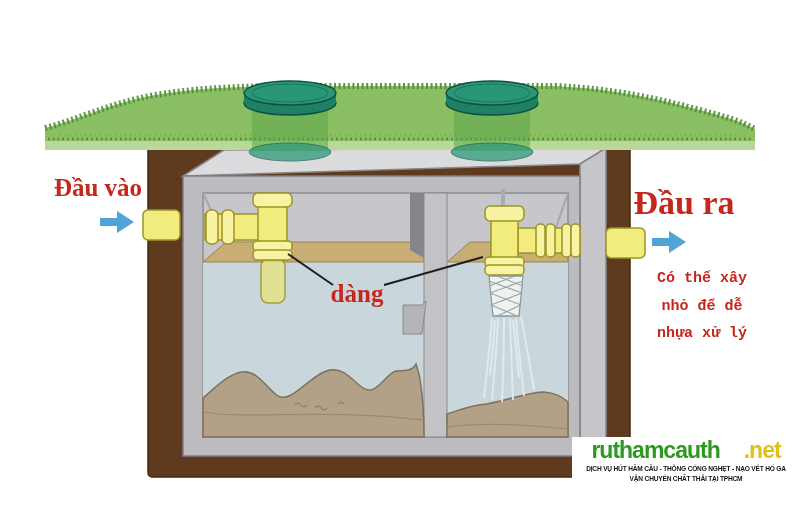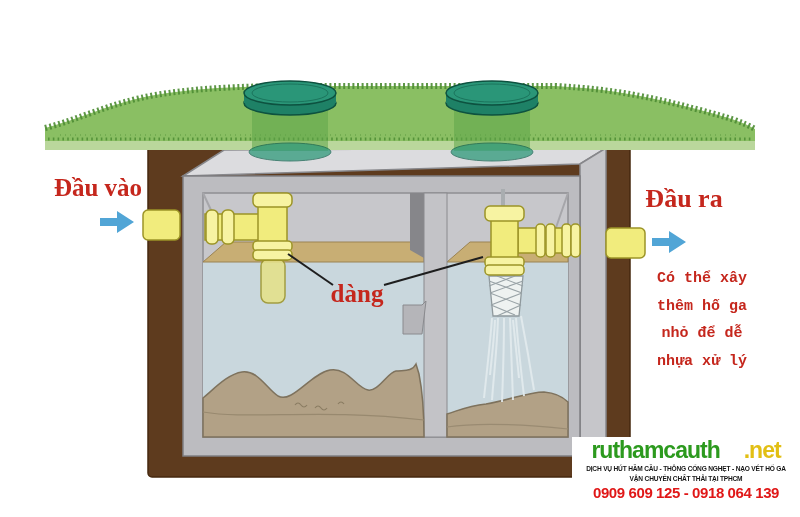--- a/index.html
+++ b/index.html
@@ -2,21 +2,21 @@
 <html><head>
 <meta charset="utf-8">
 <style>
   html,body{margin:0;padding:0;background:#ffffff;}
   .stage{position:relative;width:800px;height:517px;background:#5eead4;overflow:hidden;
          font-family:"Liberation Sans",sans-serif;}
   .stage svg{position:absolute;left:0;top:0;}
   .lbl{position:absolute;color:#c5271d;font-family:"Liberation Serif",serif;
        font-weight:700;text-align:center;white-space:nowrap;}
   .lbl-inlet{left:46px;top:174px;width:104px;font-size:25px;}
-  .lbl-outlet{left:632px;top:184px;width:104px;font-size:26px;}
+  .lbl-outlet{left:632px;top:184px;width:104px;font-size:34px;}
   .lbl-pipe{left:313px;top:279px;width:88px;font-size:25px;line-height:29px;}
   .lbl-note{left:622px;top:265px;width:160px;font-size:15px;line-height:27.5px;font-family:Liberation Mono, monospace;}
   .wm{position:absolute;left:572px;top:437px;width:228px;height:59px;background:#ffffff;
       text-align:center;line-height:1;}
   .wm-site{font-size:23px;font-weight:700;letter-spacing:-1px;color:#2c9a1e;margin-top:2px;}
   .wm-site .tld{color:#e2bf14;margin-left:24px;}
   .wm-line{font-size:7px;font-weight:700;color:#141414;letter-spacing:-0.2px;margin-top:3px;
            transform:scaleX(0.94);transform-origin:center;}
   .wm-phones{font-size:15px;font-weight:700;color:#e01717;letter-spacing:-0.4px;margin-top:3px;}
 </style>
@@ -166,25 +166,23 @@
 
 <div class="lbl lbl-inlet">Đầu vào</div>
 <div class="lbl lbl-outlet">Đầu ra</div>
 
 <div class="lbl lbl-pipe">
   <div>dàng</div>
 </div>
 
 <div class="lbl lbl-note">
   <div>Có thể xây</div>
-  <div>thêm hố ga</div>
   <div>nhỏ để dễ</div>
   <div>nhựa xử lý</div>
 </div>
 
 <div class="wm">
   <div class="wm-site"><span>ruthamcauth</span><span class="tld">.net</span></div>
   <div class="wm-line">DỊCH VỤ HÚT HẦM CẦU - THÔNG CỐNG NGHẸT - NẠO VÉT HỐ GA</div>
   <div class="wm-line">VẬN CHUYỂN CHẤT THẢI TẠI TPHCM</div>
-  <div class="wm-phones">0909 609 125 - 0918 064 139</div>
 </div>
 
 </div>
 
 </body></html>

